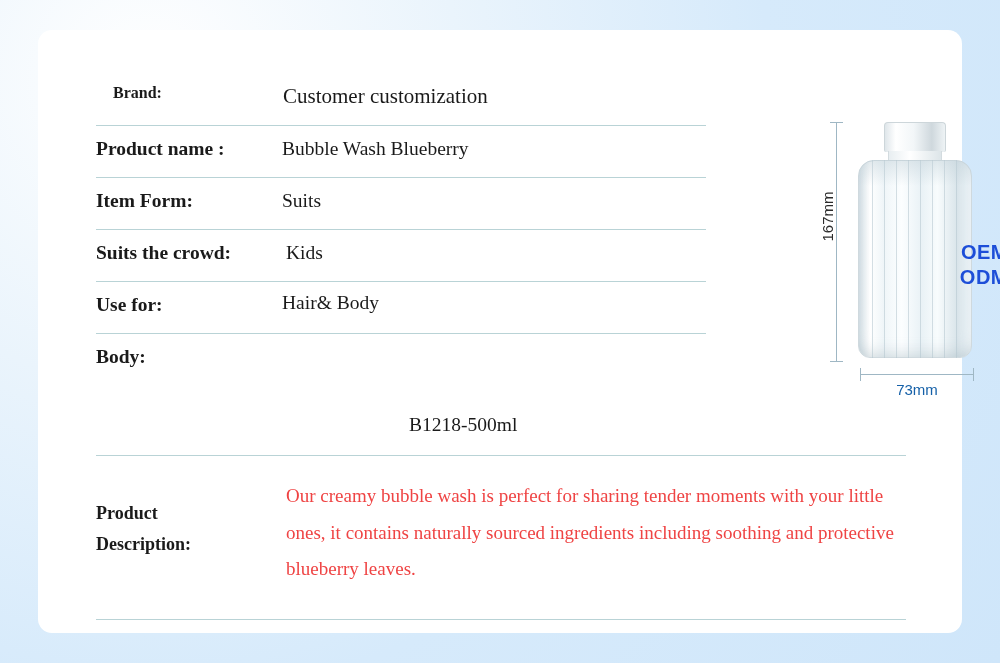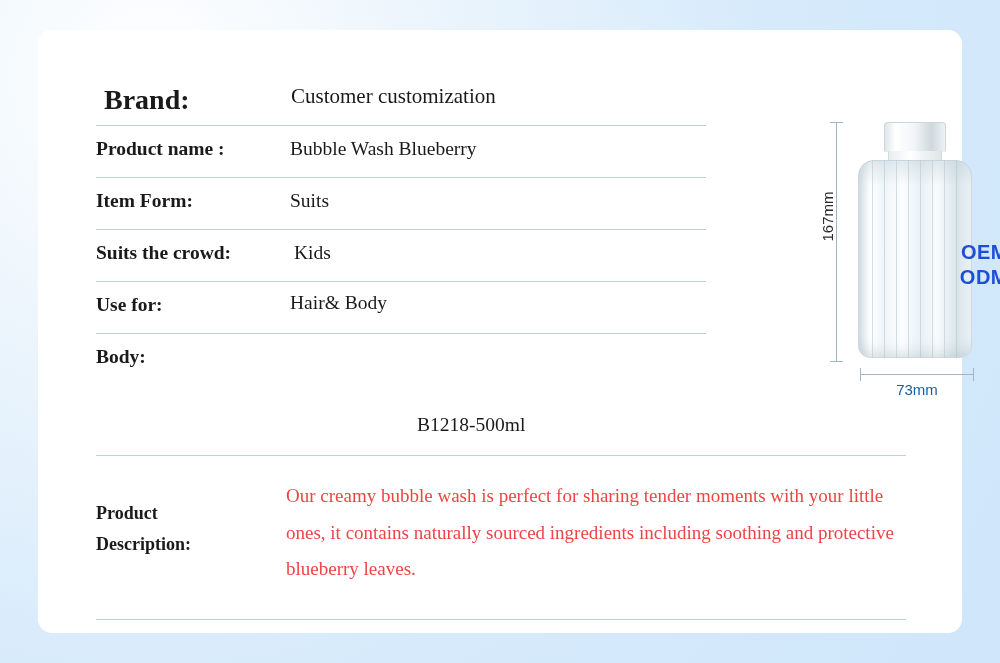--- a/index.html
+++ b/index.html
@@ -47,24 +47,23 @@
   .label {
     font-weight: bold;
     font-size: 19.5px;
     color: #1a1a1a;
     white-space: nowrap;
   }
   .value {
     font-size: 19.5px;
     color: #1a1a1a;
     white-space: nowrap;
-    margin-left: 8px;
-  }
-  
-  .r1 .label { position: absolute; left: 8px; top: 10px; font-size: 28px; }
+  }
+  
+  .r1 .label { position: absolute; left: 17px; top: 10px; font-size: 16px; }
   .r1 .value { position: absolute; left: 187px; top: 10px; font-size: 21px; }
 
   .r2 .label { position: absolute; left: 0; top: 12px; }
   .r2 .value { position: absolute; left: 186px; top: 12px; }
 
   .r3 .label { position: absolute; left: 0; top: 12px; }
   .r3 .value { position: absolute; left: 186px; top: 12px; }
 
   .r4 .label { position: absolute; left: 0; top: 12px; }
   .r4 .value { position: absolute; left: 190px; top: 12px; }

